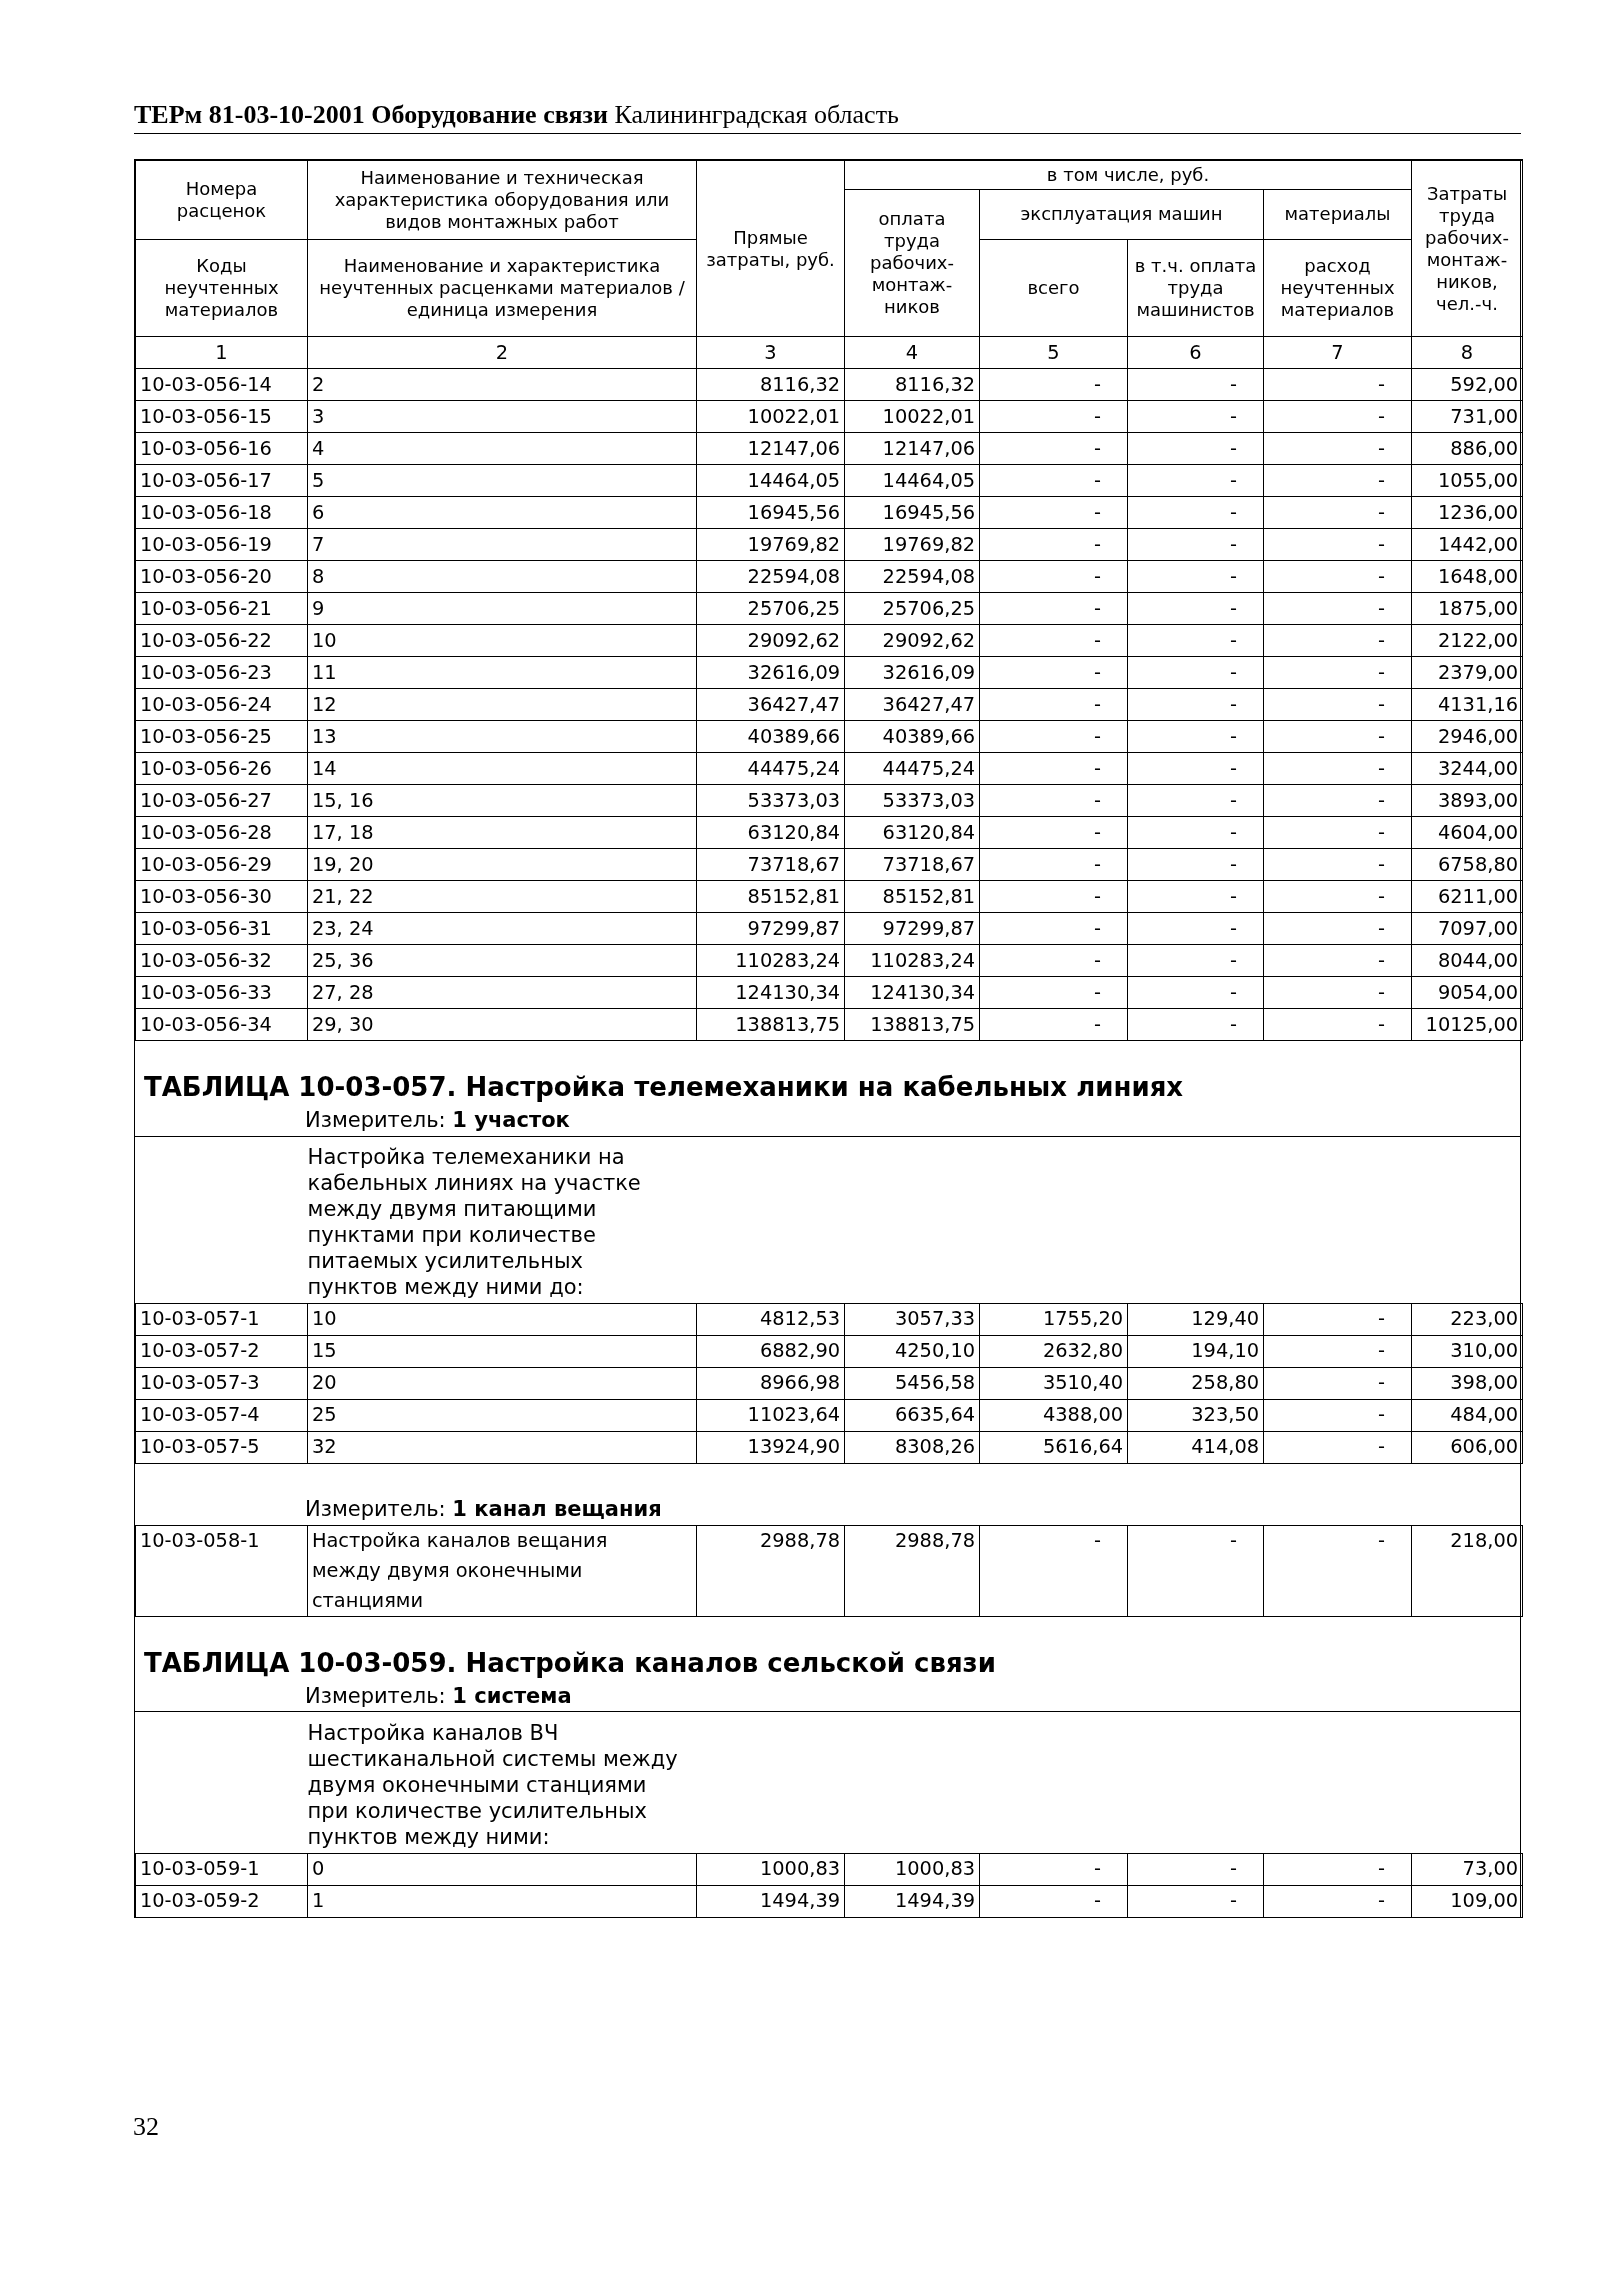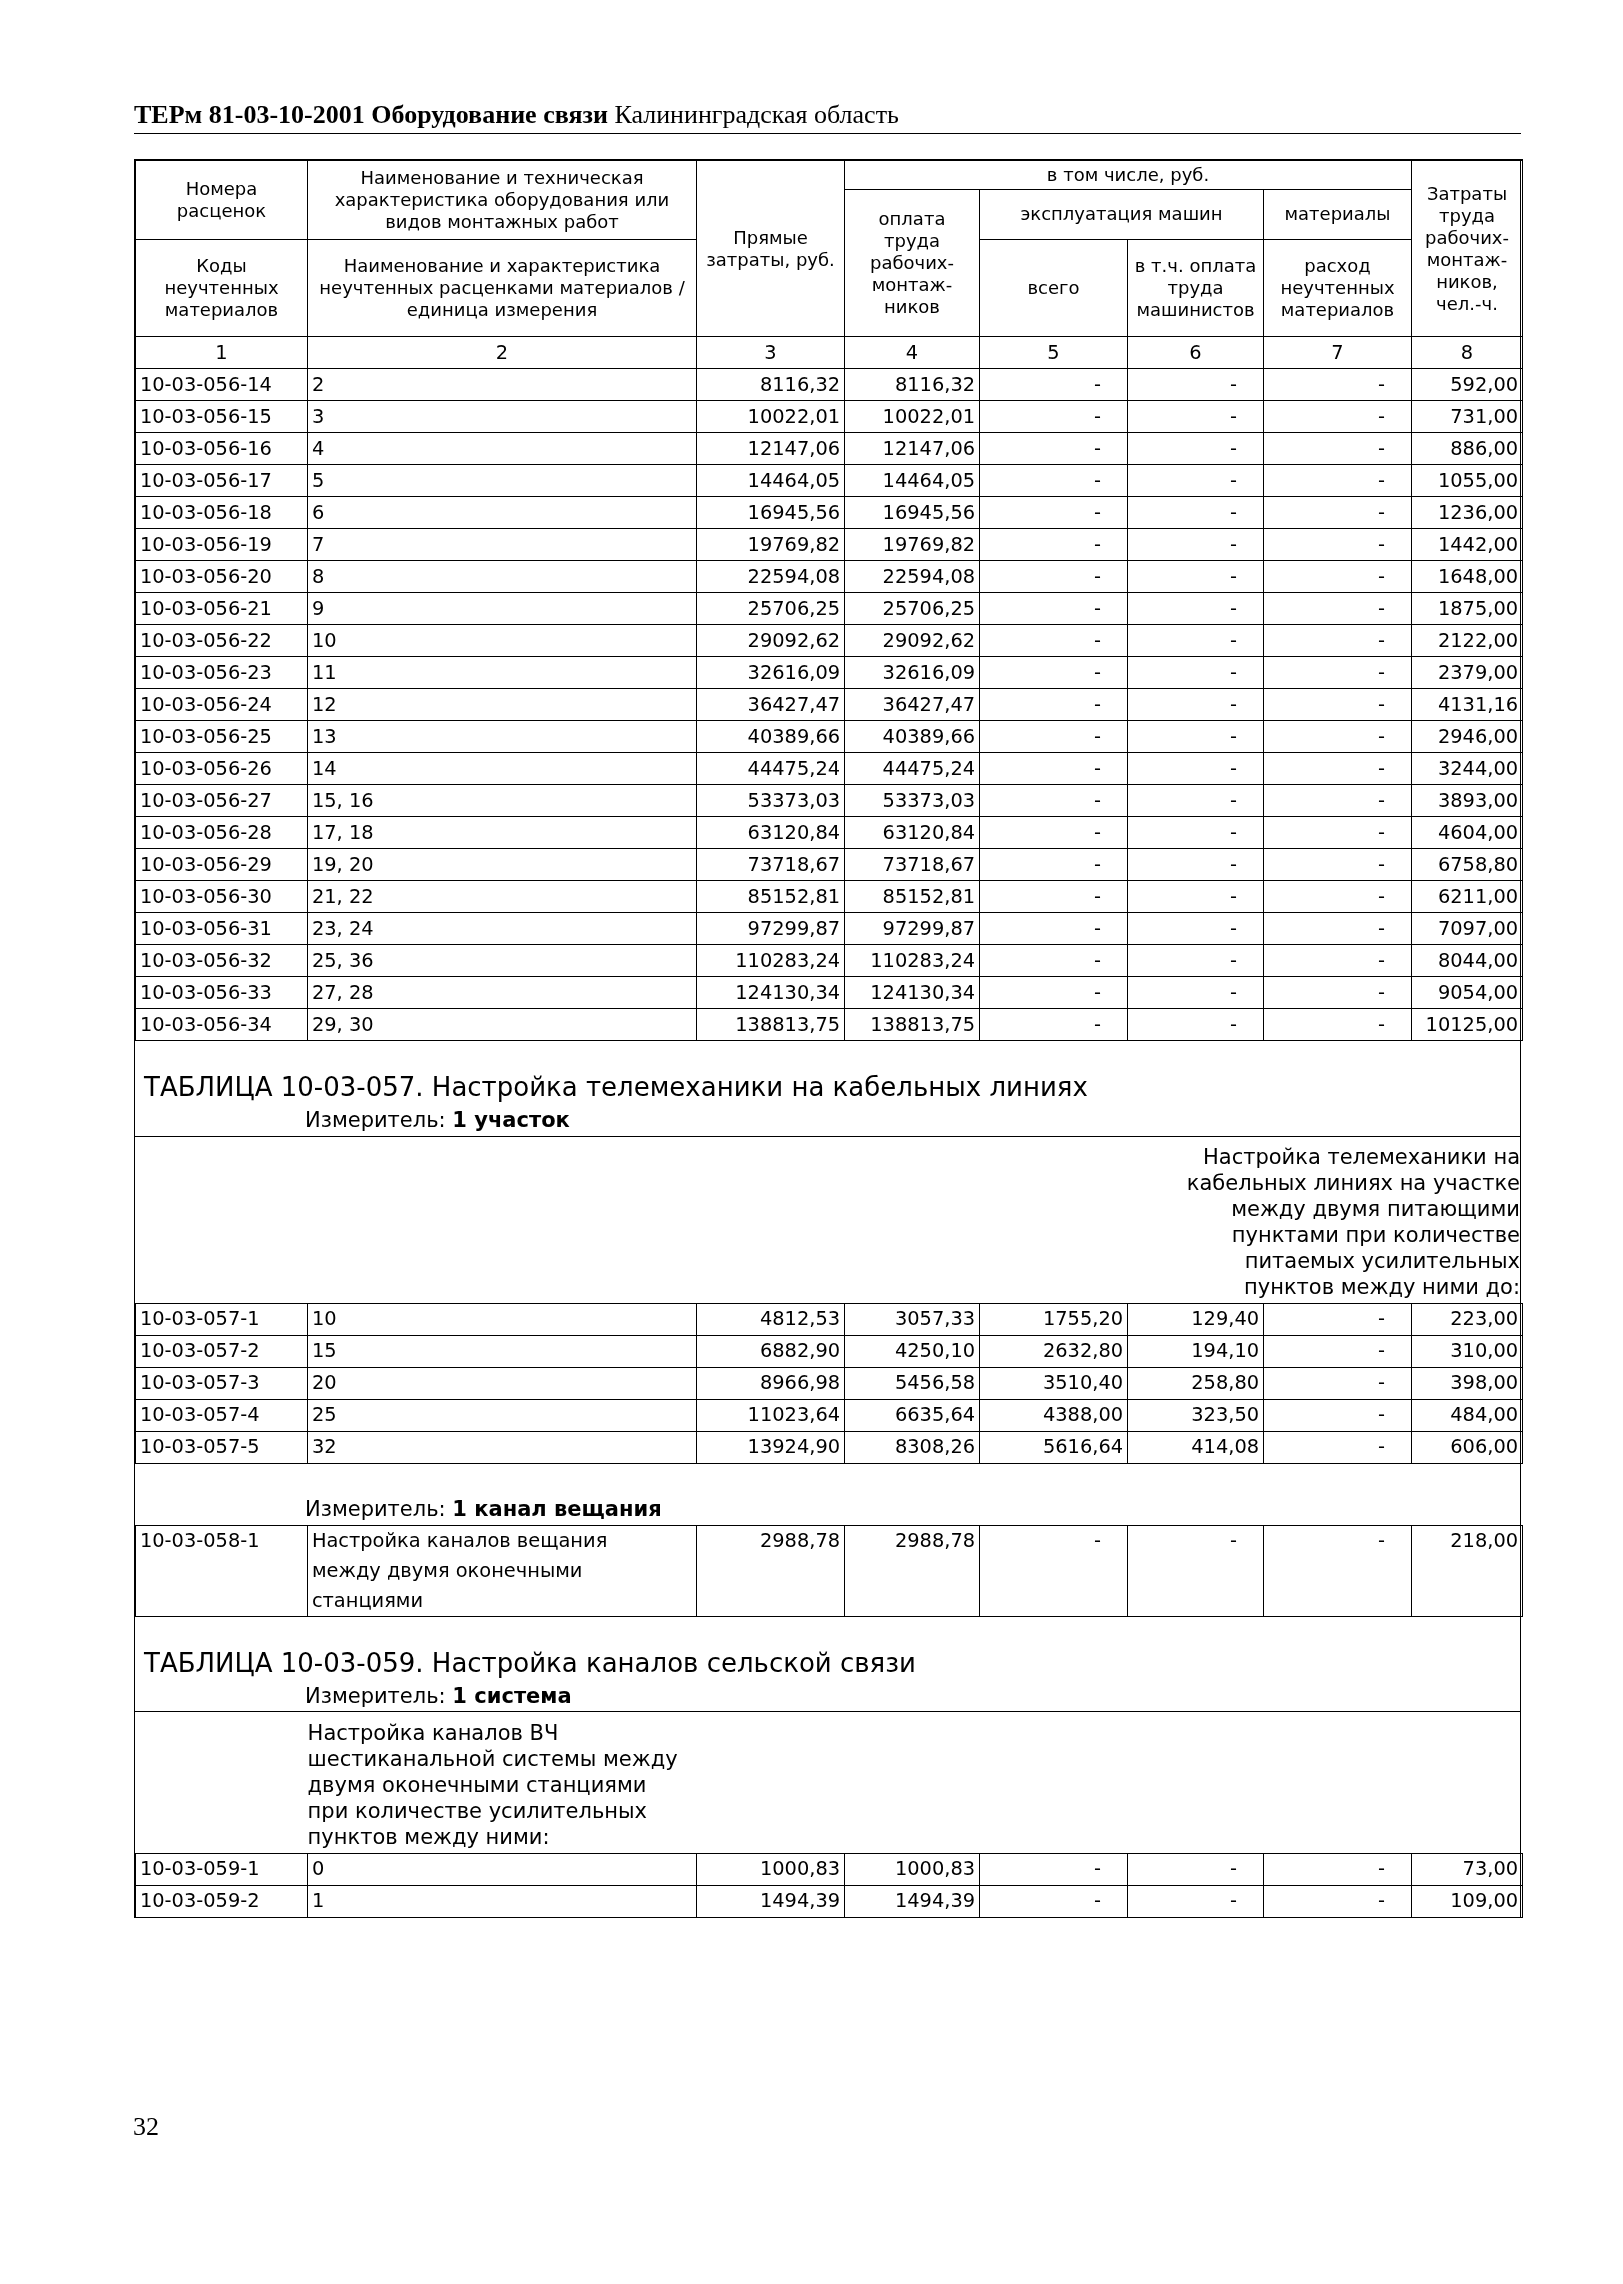--- a/index.html
+++ b/index.html
@@ -9,21 +9,21 @@
   .frame { position:absolute; left:134px; top:159px; width:1387px; border-left:1.9px solid #000; border-right:1.9px solid #000; box-sizing:border-box; }
   table.grid { border-collapse:collapse; width:100%; table-layout:fixed; }
   table.grid td, table.grid th { border:1.3px solid #000; font-weight:normal; font-size:19.4px; padding:0 3.9px; box-sizing:border-box; overflow:hidden; white-space:nowrap; }
   table.grid th { font-size:18px; line-height:22px; text-align:center; vertical-align:middle; white-space:normal; }
   .hdr-top { border-top:2.6px solid #000 !important; }
   .num-row td { text-align:center; height:32px; font-size:21px; }
   .data td { height:32px; line-height:30px; }
   .l { text-align:left; }
   .r { text-align:right; }
   .thick-top td { border-top:2.6px solid #000; }
-  .section-title { font-weight:normal; font-size:26px; line-height:40px; padding:0 9px; white-space:normal; }
+  .section-title { font-weight:bold; font-size:26px; line-height:40px; padding:0 9px; white-space:normal; }
   .measure { font-size:21px; line-height:26px; padding-left:170px; height:28.5px; }
   .measure b { font-weight:bold; }
   .desc-text { font-size:21px; line-height:26px; white-space:pre-line; padding-left:2.6px; }
   .blank-gap { height:39px; }
   .page-number { position:absolute; left:133px; top:2112px; font-family:"Liberation Serif", serif; font-size:26px; }
   .desc-cell { white-space:pre-line !important; line-height:26px; vertical-align:top; padding-top:2.6px; font-size:21px; }
   .top { vertical-align:top; padding-top:2.6px; }
 </style>
 </head>
 <body>
@@ -293,21 +293,21 @@
         </tr>
       </tbody>
   </table>
 
   <div class="blank-gap" style="height:26px"></div>
   <div class="section-title">ТАБЛИЦА  10-03-057.  Настройка телемеханики на кабельных линиях</div>
   <div class="measure">
     <span>Измеритель:</span>
     <b>1 участок</b>
   </div>
-  <div style="border-top:1.9px solid #000; padding:7.8px 0 2.6px 170px;text-align:right;">
+  <div style="border-top:1.9px solid #000; padding:7.8px 0 2.6px 170px;">
     <div class="desc-text">Настройка телемеханики на
 кабельных линиях на участке
 между двумя питающими
 пунктами при количестве
 питаемых усилительных
 пунктов между ними до:</div>
   </div>
   <table class="grid">
     <colgroup>
       <col style="width:172px">

